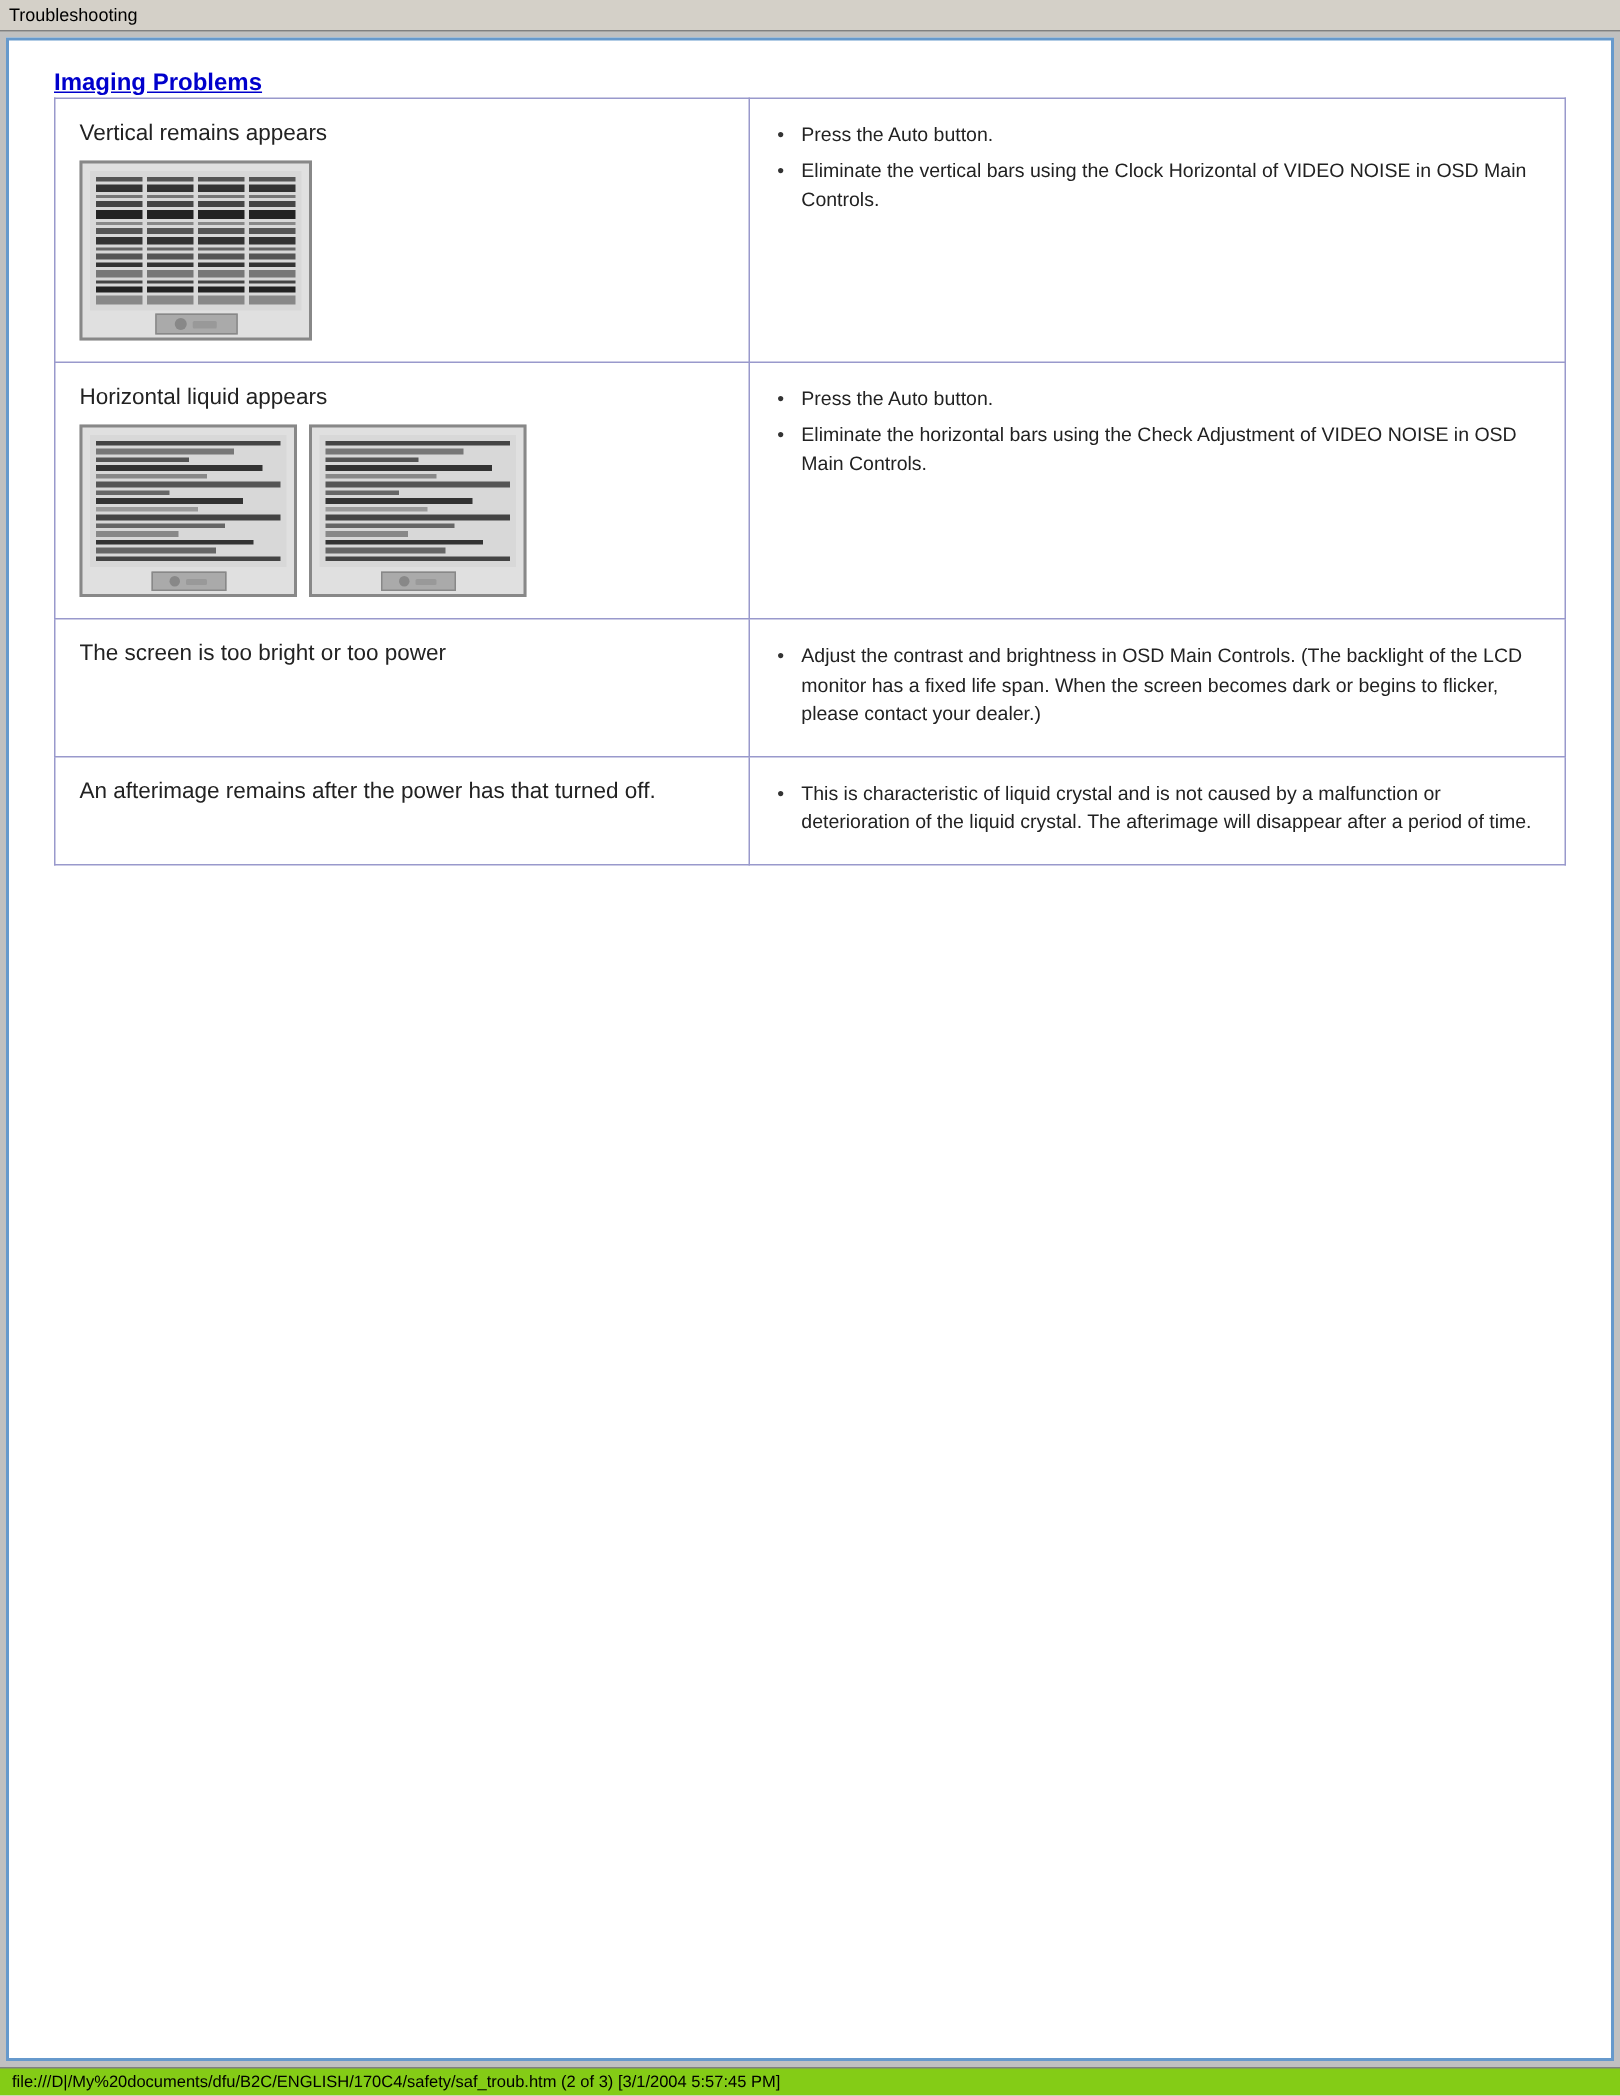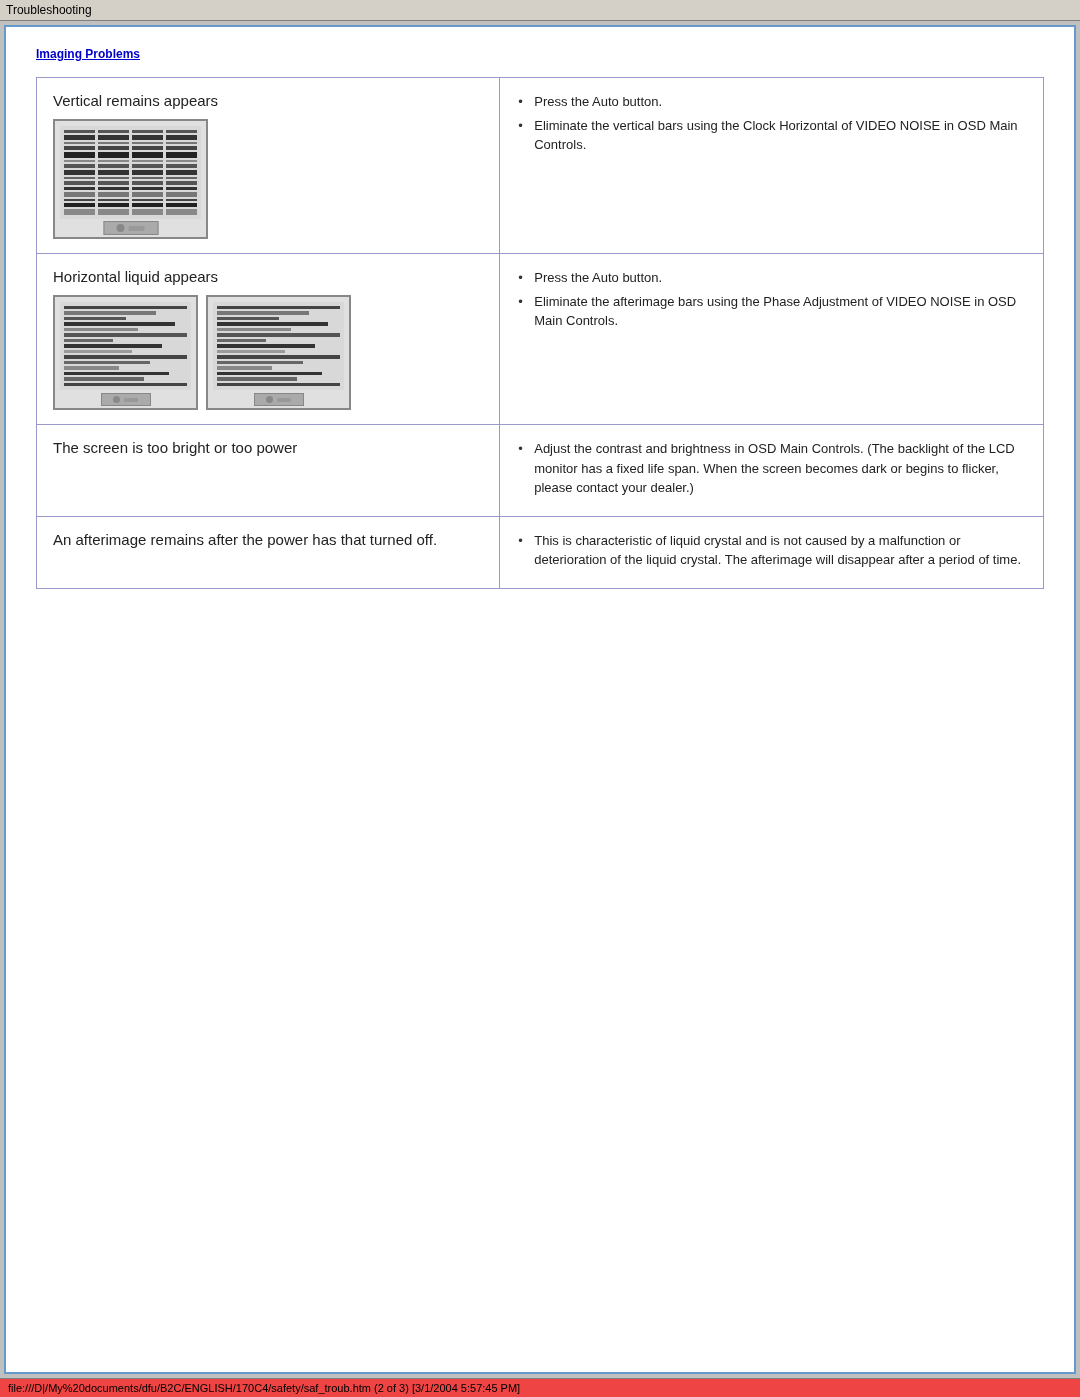--- a/index.html
+++ b/index.html
@@ -30,23 +30,22 @@
       flex: 1;
       background: #ffffff;
       margin: 0;
       padding: 20px 30px;
       border: 2px solid #6699cc;
       margin: 4px;
     }
 
     .page-heading {
       color: #0000cc;
-      font-size: 12px;
+      font-size: 16px;
       font-weight: bold;
-      margin-bottom: 16px;
       text-decoration: underline;
     }
 
     .problems-table {
       width: 100%;
       border-collapse: collapse;
       border: 1px solid #9999cc;
     }
 
     .problems-table td {
@@ -87,21 +86,21 @@
       color: #333;
     }
 
     .monitor-img-container {
       margin-top: 10px;
       display: flex;
       gap: 8px;
     }
 
     .status-bar-bottom {
-      background: #ef4444;
+      background: #84cc16;
       padding: 3px 8px;
       font-size: 11px;
       color: #000;
       border-top: 1px solid #808080;
       margin-top: auto;
     }
   </style>
 </head>
 <body>
 
@@ -251,21 +250,21 @@
                   <div style="position: absolute; bottom: 2px; left: 50%; transform: translateX(-50%); width: 50px; height: 13px; background: rgb(170, 170, 170); border: 1px solid rgb(136, 136, 136); display: flex; align-items: center; justify-content: center; gap: 4px;">
                     <div style="width: 7px; height: 7px; background: rgb(136, 136, 136); border-radius: 50%;"></div>
                     <div style="width: 14px; height: 4px; background: rgb(153, 153, 153); border-radius: 1px;"></div>
                   </div>
                 </div>
               </div>
             </div></td>
           <td class="solution-cell">
             <ul>
               <li>Press the Auto button.</li>
-              <li>Eliminate the afterimage bars using the Phase Adjustment of VIDEO NOISE in OSD Main Controls.</li>
+              <li>Eliminate the horizontal bars using the Check Adjustment of VIDEO NOISE in OSD Main Controls.</li>
             </ul>
           </td>
         </tr>
         <tr>
           <td class="problem-cell"><span>The screen is too bright or too power</span></td>
           <td class="solution-cell">
             <ul>
               <li>Adjust the contrast and brightness in OSD Main Controls. (The backlight of the LCD monitor has a fixed life span. When the screen becomes dark or begins to flicker, please contact your dealer.)</li>
             </ul>
           </td>

